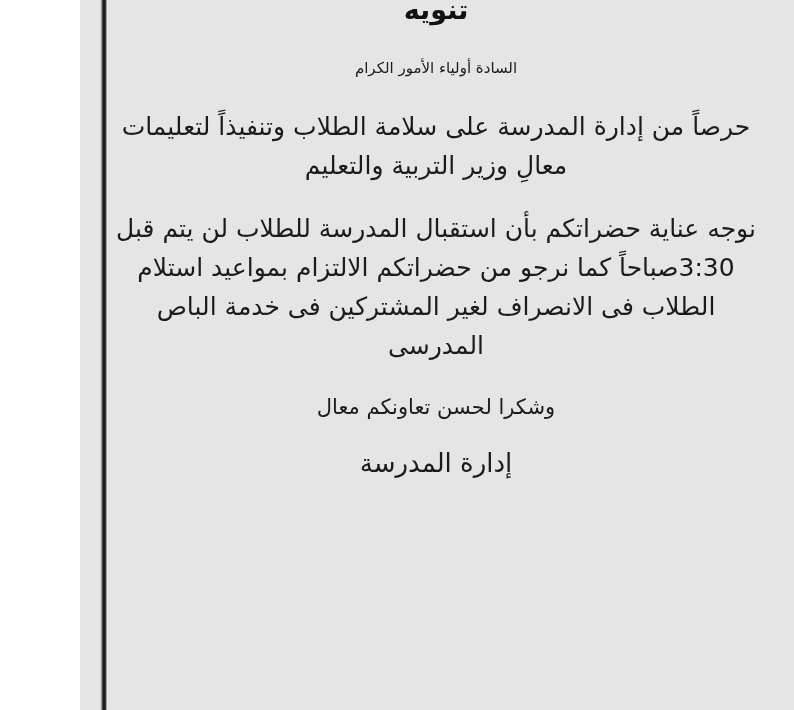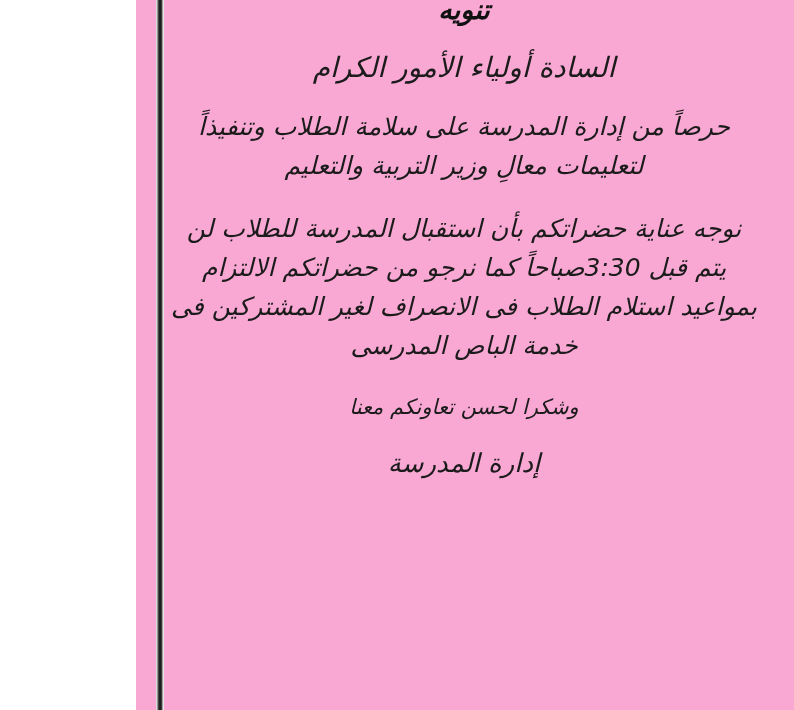--- a/index.html
+++ b/index.html
@@ -12,25 +12,24 @@
   body {
     width: 794px;
     height: 710px;
     overflow: hidden;
     font-family: "DejaVu Sans", "Liberation Sans", sans-serif;
   }
 
   
   .scan-page {
     position: relative;
-    width: 658px;
+    width: 714px;
     height: 710px;
-    background: #f9a8d4;
+    background: #e5e5e5;
     box-sizing: border-box;
-    font-style: italic;
   }
 
   
   .edge-rule {
     position: absolute;
     top: 0;
     bottom: 0;
     width: 8px;
     pointer-events: none;
   }
@@ -77,21 +76,21 @@
     letter-spacing: 2px;
     color: #111111;
     text-align: center;
     
     margin-top: -5px;
   }
 
   .notice-greeting {
     margin: 28px 0 0 0;
     font-family: "DejaVu Sans", "Liberation Sans", sans-serif;
-    font-size: 28px;
+    font-size: 15px;
     line-height: 30px;
     color: #1b1b1b;
     text-align: center;
   }
 
   .para {
     margin: 24px auto 0 auto;
     font-family: "DejaVu Sans", "Liberation Sans", sans-serif;
     font-size: 25px;
     line-height: 39px;
@@ -135,18 +134,18 @@
     <h1 class="notice-title">تنويه</h1>
 
     <p class="notice-greeting">السادة أولياء الأمور الكرام</p>
 
     <p class="para">حرصاً من إدارة المدرسة على سلامة الطلاب وتنفيذاً لتعليمات معالِ وزير التربية والتعليم</p>
 
     <p class="para">نوجه عناية حضراتكم بأن استقبال المدرسة للطلاب لن يتم قبل 3:30صباحاً كما نرجو من حضراتكم الالتزام بمواعيد استلام الطلاب فى الانصراف لغير المشتركين فى خدمة الباص المدرسى</p>
 
 
 
-    <p class="closing">وشكرا لحسن تعاونكم معنا</p>
+    <p class="closing">وشكرا لحسن تعاونكم معال</p>
 
     <p class="signature">إدارة المدرسة</p>
 
   </div>
 </div>
 
 </body></html>

